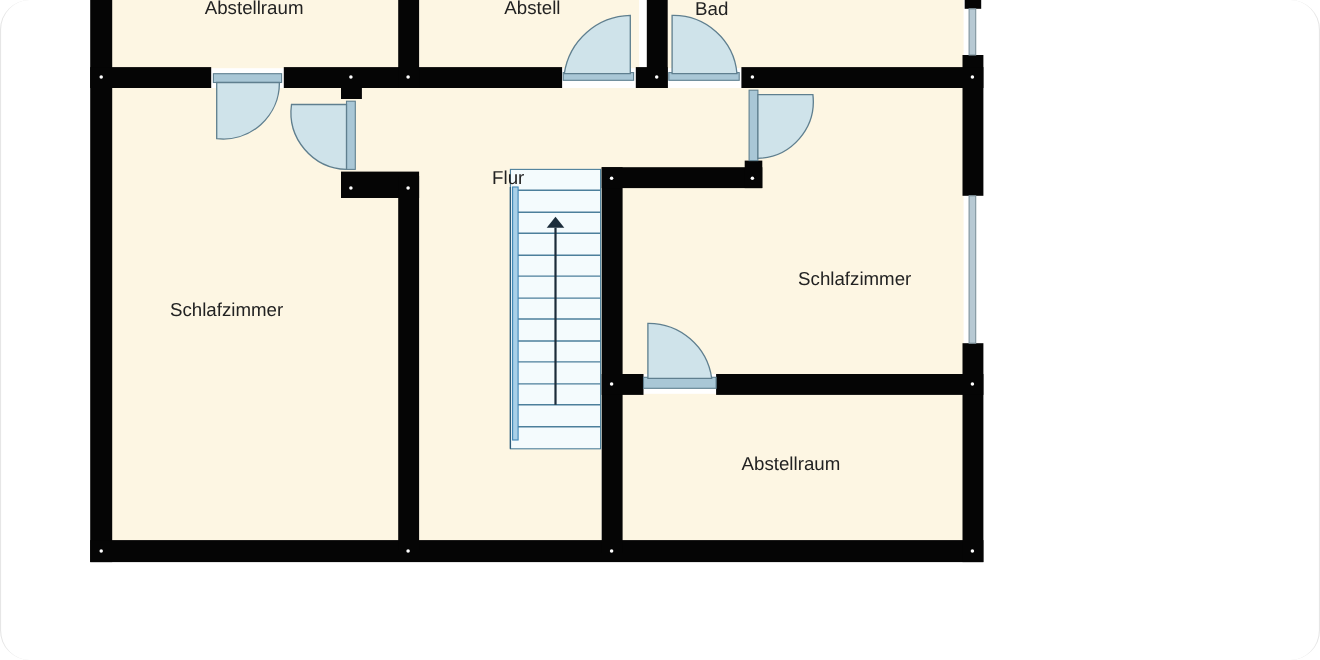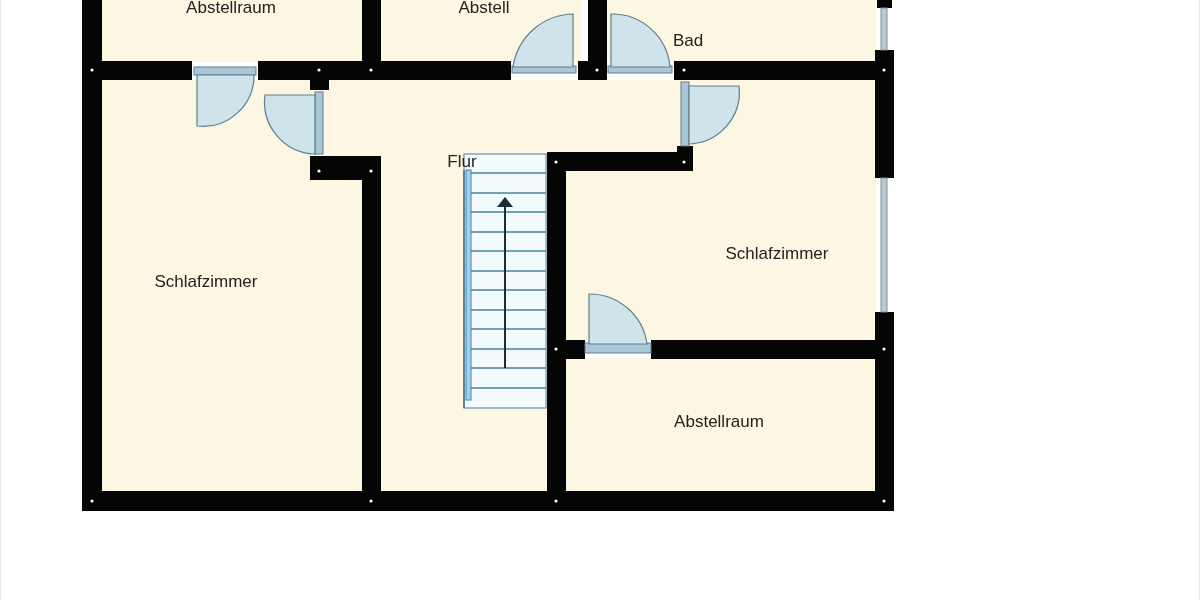--- a/index.html
+++ b/index.html
@@ -1,19 +1,19 @@
 <!DOCTYPE html>
 <html><head>
 <meta charset="utf-8">
 <style>
   html, body { margin: 0; padding: 0; background: #ffffff; }
   body { width: 1200px; height: 600px; overflow: hidden; position: relative;
          font-family: "Liberation Sans", sans-serif; }
   .frame { position: absolute; left: 0; top: 0; width: 1200px; height: 600px;
-           border-left: 1px solid #e6e6e6; border-right: 1px solid #e6e6e6; box-sizing: border-box; }
+           border-left: 1px solid #e6e6e6; border-right: 1px solid #e6e6e6; box-sizing: border-box; border-radius: 27px; }
   svg { position: absolute; left: 0; top: 0; }
   .room { fill: #fdf6e3; }
   .wall { fill: #050505; }
   .pin { fill: #ffffff; }
   .door-leaf { fill: #cfe3ea; stroke: #5f7f8f; stroke-width: 1.2; }
   .door-frame { fill: #a9c7d6; stroke: #5f7f8f; stroke-width: 1; }
   .window { fill: #b7c9d3; stroke: #7e929c; stroke-width: 1; }
   .stair-bg { fill: #f4fbfd; stroke: #4c7f9b; stroke-width: 1; }
   .step { stroke: #4c7f9b; stroke-width: 1.3; }
   .rail { fill: #a9d0e8; stroke: #3f86b5; stroke-width: 1; }
@@ -143,18 +143,18 @@
       <line class="step" x1="466" y1="388" x2="545" y2="388"></line>
       <rect class="rail" x="465" y="170" width="5" height="230"></rect>
       <line x1="463" y1="170" x2="463" y2="408" stroke="#2d5c7a" stroke-width="1.2"></line>
       <line class="arrow" x1="504" y1="207" x2="504" y2="368"></line>
       <polygon class="arrow-head" points="496,207 512,207 504,197"></polygon>
     </g>
   </svg>
 
   <div class="label" style="left:230px; top:8px;">Abstellraum</div>
   <div class="label" style="left:483px; top:8px;">Abstell</div>
-  <div class="label" style="left:687px; top:9px;margin-top:32px;">Bad</div>
+  <div class="label" style="left:646px; top:9px;">Bad</div>
   <div class="label" style="left:461px; top:162px;text-align:center;">Flur</div>
   <div class="label" style="left:205px; top:282px;">Schlafzimmer</div>
   <div class="label" style="left:776px; top:254px;">Schlafzimmer</div>
   <div class="label" style="left:718px; top:422px;">Abstellraum</div>
 </div>
 
 </body></html>

